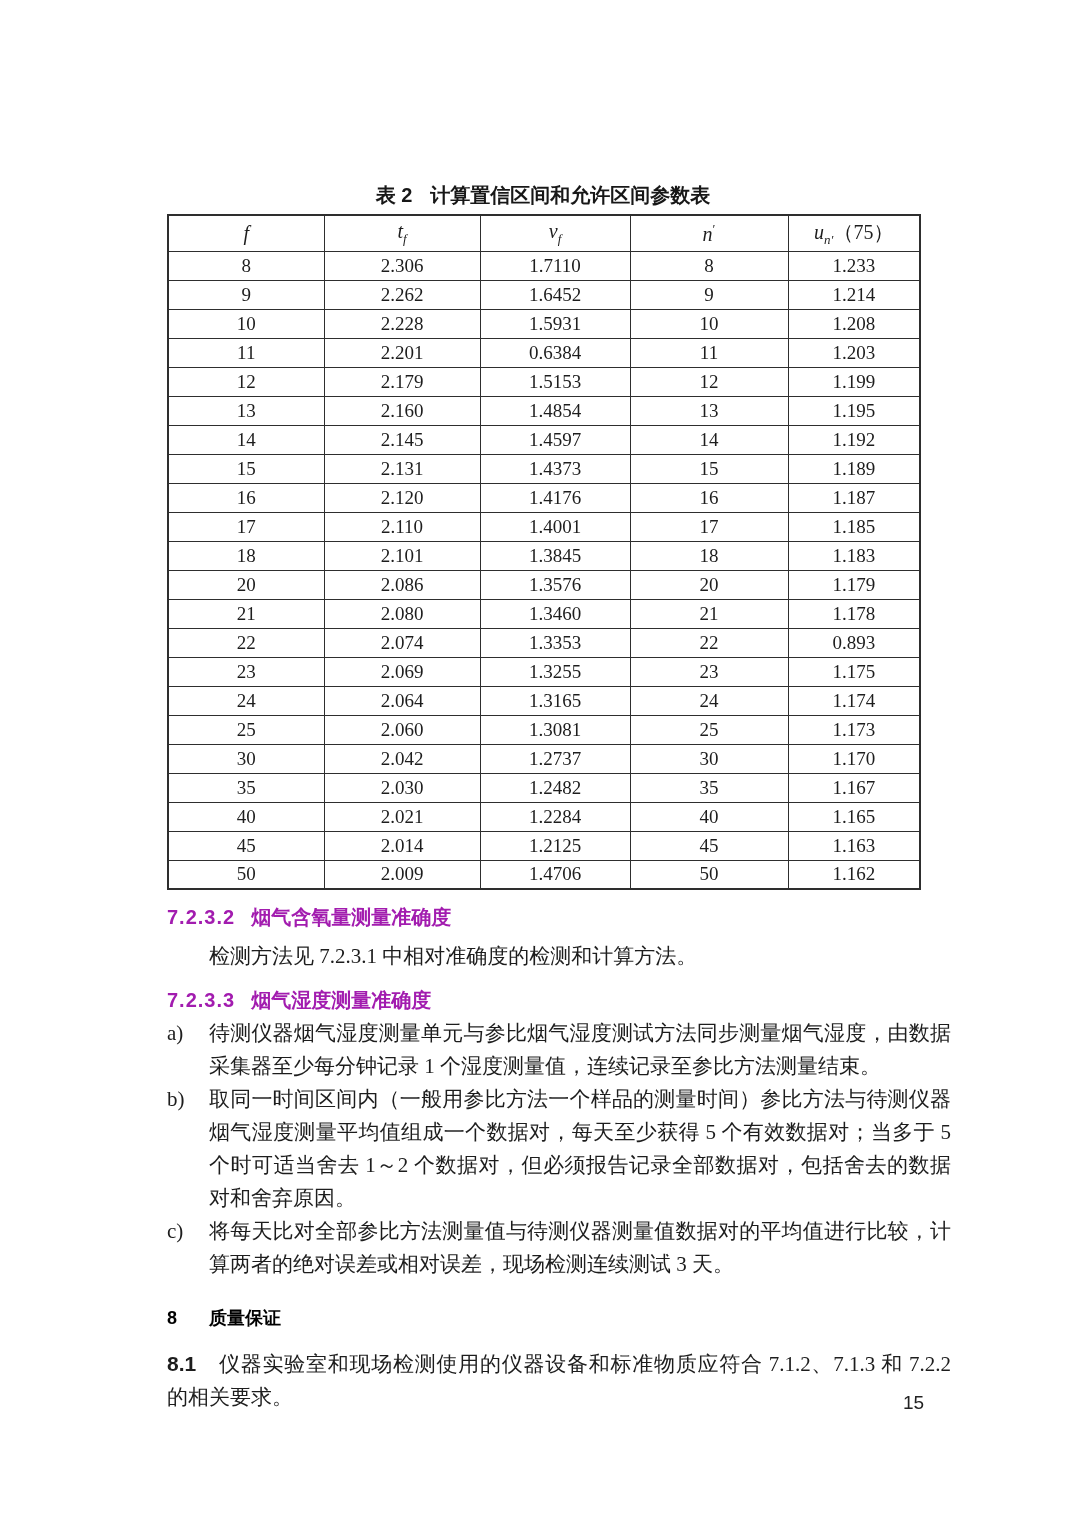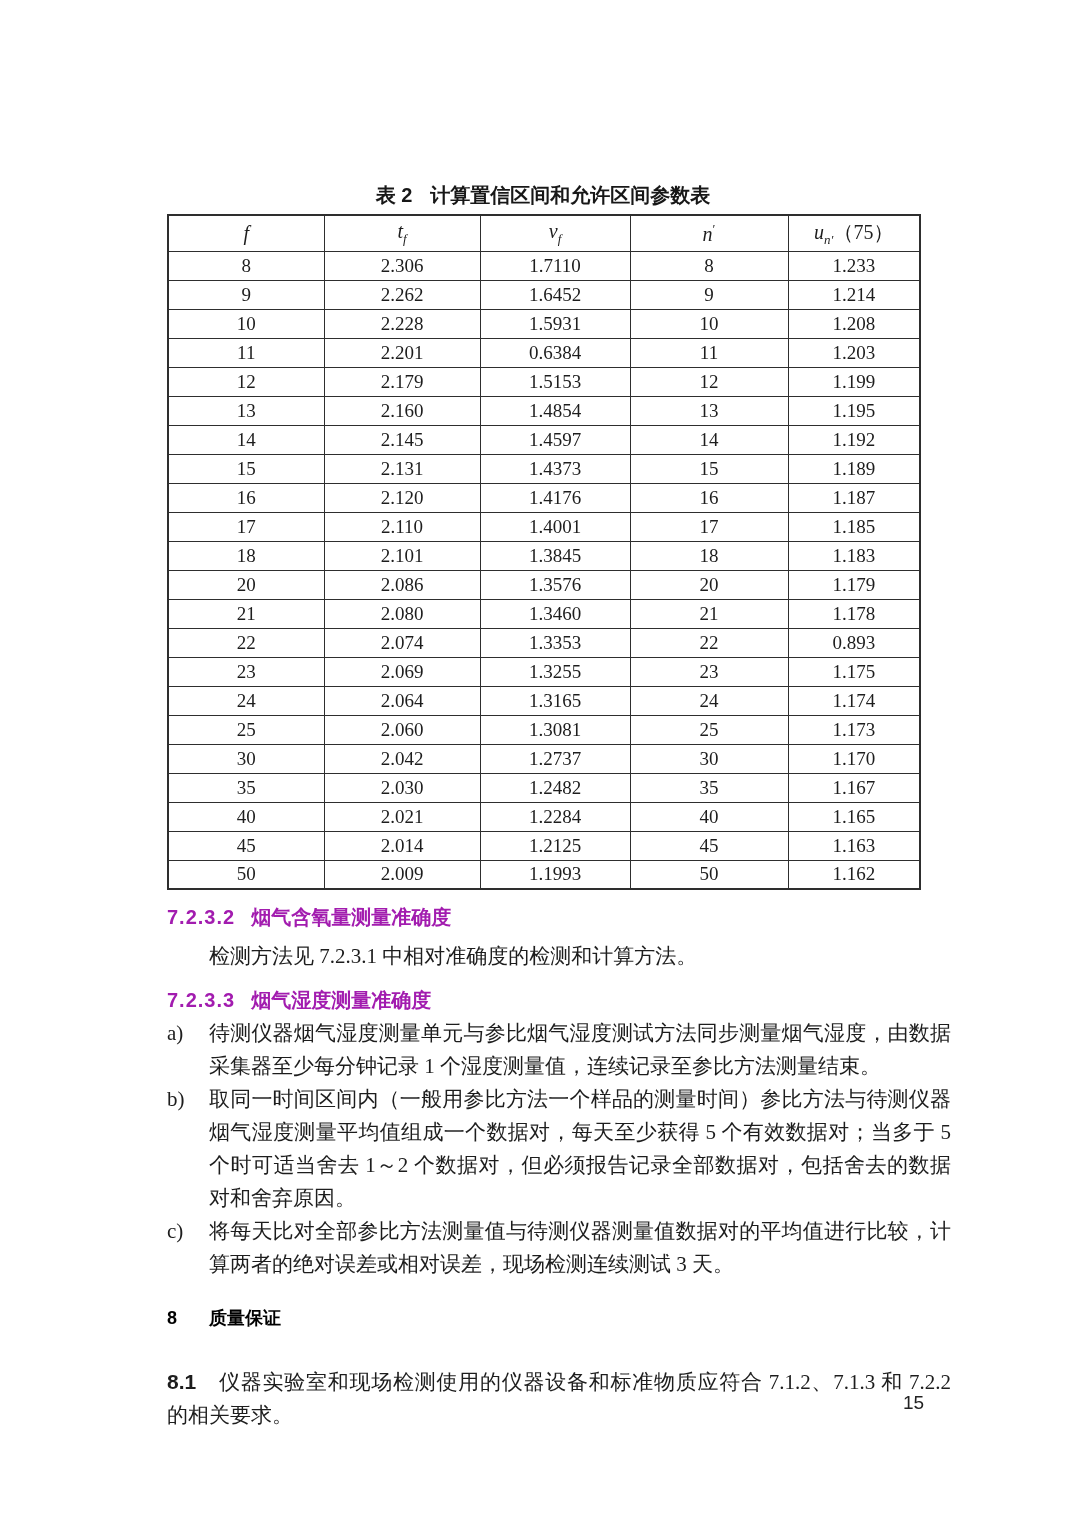--- a/index.html
+++ b/index.html
@@ -88,21 +88,21 @@
   .chapter-heading {
     margin-top: 24px;
     font-family: "Liberation Sans", "DejaVu Sans", sans-serif;
     font-weight: bold;
     font-size: 18px;
     line-height: 27px;
     color: #000000;
   }
   .chapter-heading .sec-num { display: inline-block; width: 42px; }
   .clause-para {
-    margin-top: 33px;
+    margin-top: 15px;
     font-size: 21px;
     line-height: 33px;
     text-align: justify;
     text-justify: inter-ideograph;
   }
   .clause-para .clause-num {
     font-family: "Liberation Sans", "DejaVu Sans", sans-serif;
     font-weight: bold;
     display: inline-block;
     margin-right: 22px;
@@ -285,21 +285,21 @@
         <tr>
           <td>45</td>
           <td>2.014</td>
           <td>1.2125</td>
           <td>45</td>
           <td>1.163</td>
         </tr>
         <tr>
           <td>50</td>
           <td>2.009</td>
-          <td>1.1993</td>
+          <td>1.4706</td>
           <td>50</td>
           <td>1.162</td>
         </tr>
       </tbody>
   </table>
 
   <div class="sec-heading">
     <span class="sec-num">7.2.3.2</span><span>烟气含氧量测量准确度</span>
   </div>
 

